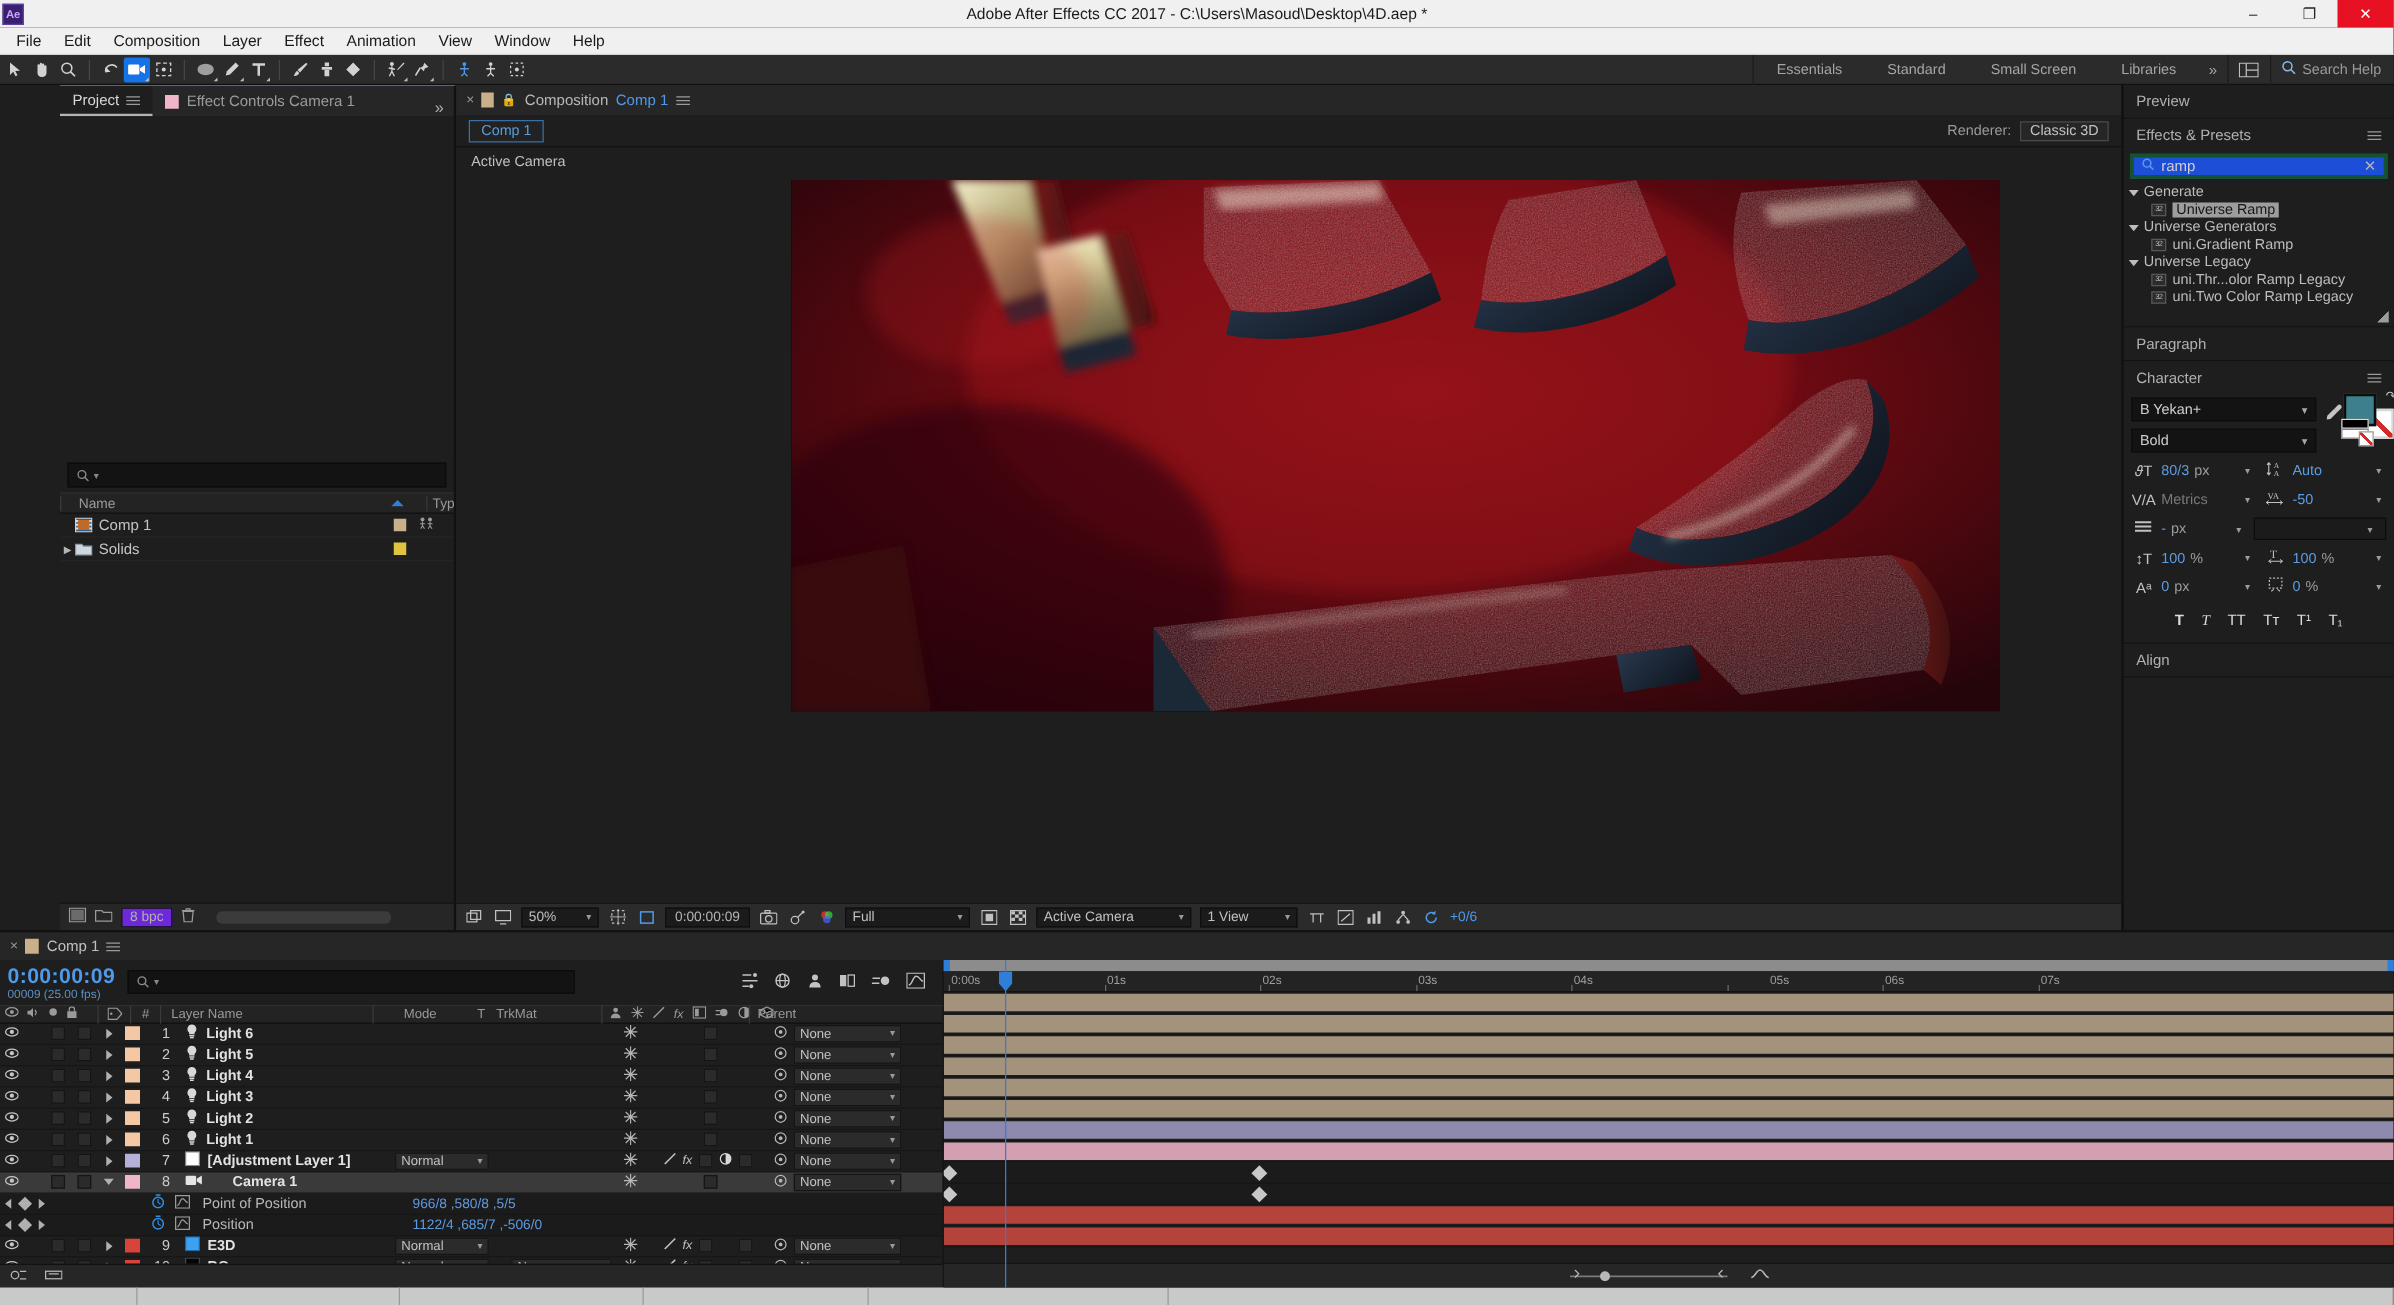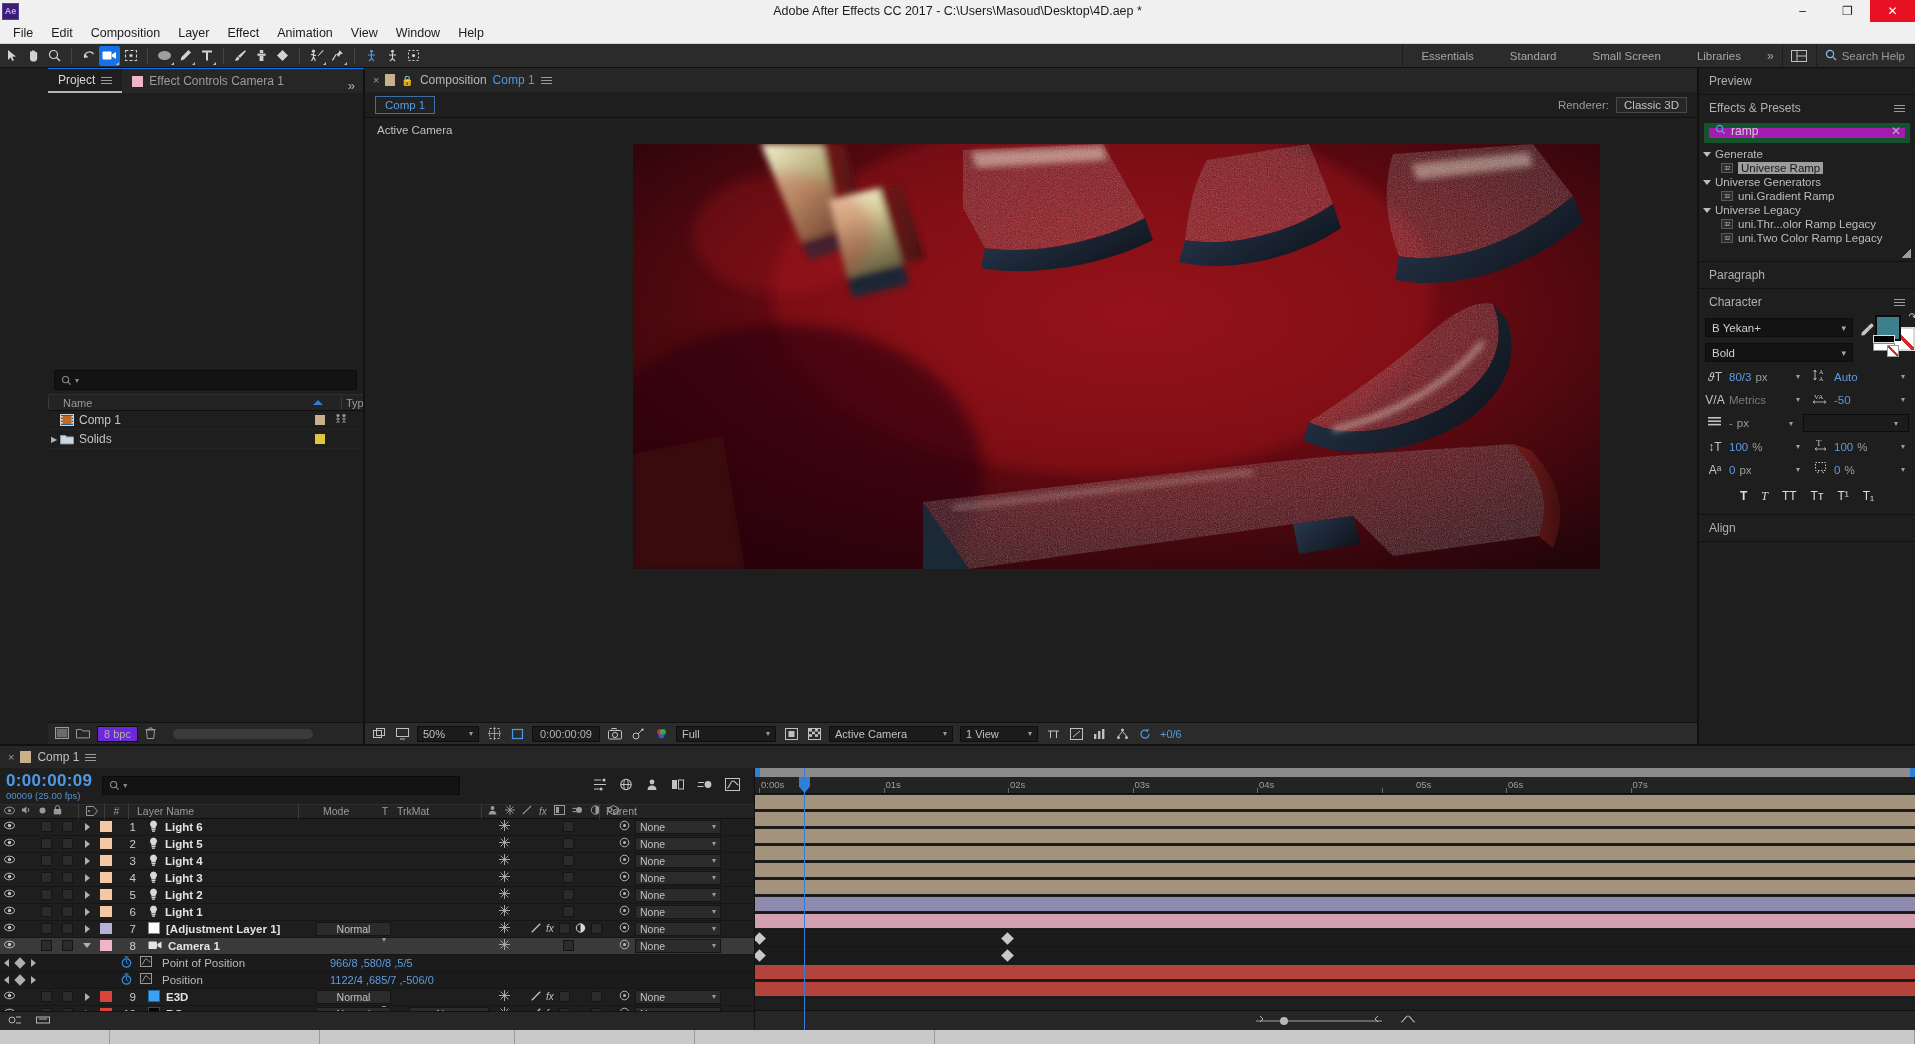--- a/index.html
+++ b/index.html
@@ -158,22 +158,22 @@
   .rightpanel{
     width:218px;background:#1e1e1e;border-left:2px solid #111;display:flex;flex-direction:column;
   }
   .rp-sec{ border-bottom:1px solid #121212; }
   .rp-head{
     height:26px;display:flex;align-items:center;padding:0 10px;font-size:12px;color:#b0b0b0;
     background:#1e1e1e;
   }
   .rp-head .hamb{ margin-left:auto; }
   .fx-search{
-    margin:2px 5px 4px 5px;height:20px;background:#a21caf;border:5px solid #14532d;
-    display:flex;align-items:flex-end;padding:0 6px;gap:5px;
+    margin:2px 5px 4px 5px;height:20px;background:#1d4ed8;border:3px solid #14532d;
+    display:flex;align-items:flex-start;padding:0 6px;gap:5px;
   }
   .fx-search .q{ color:#5d9be0; }
   .fx-search input{ flex:1;background:transparent;border:0;outline:0;color:#cfcfcf;font-size:12px;
       font-family:"Liberation Sans",sans-serif;}
   .fx-search .x{ color:#b6b6b6;font-size:12px; }
   .fx-row{ height:14px;display:flex;align-items:center;font-size:11.5px;color:#bdbdbd;padding-left:4px;}
   .fx-row .tri{ width:0;height:0;border-left:4px solid transparent;border-right:4px solid transparent;
      border-top:5px solid #bdbdbd;margin-right:4px;}
   .fx-leaf{ height:14px;display:flex;align-items:center;gap:5px;font-size:11.5px;color:#bdbdbd;padding-left:22px;}
   .fx-leaf.sel .nm{ background:#9d9d9d;color:#161616;padding:0 3px; }
@@ -255,21 +255,21 @@
   .cw{ display:flex;align-items:center;height:17px;flex:0 0 auto;justify-content:center; }
   .eye{ color:#bdbdbd;font-size:10px; }
   .chip{ width:12px;height:11px;flex:0 0 12px; }
   .tri-r{ width:0;height:0;border-top:4px solid transparent;border-bottom:4px solid transparent;
      border-left:5px solid #b0b0b0; }
   .tri-d{ width:0;height:0;border-left:4px solid transparent;border-right:4px solid transparent;
      border-top:5px solid #b0b0b0; }
   .lname{ font-weight:bold;color:#e2e2e2; }
   .modesel{
     width:76px;height:14px;background:#2b2b2b;border:1px solid #151515;display:flex;align-items:center;
-    padding:0 4px;font-size:10.5px;color:#c2c2c2;flex-direction:column;
+    padding:0 4px;font-size:10.5px;color:#c2c2c2;
   }
   .modesel .chev{ margin-left:auto;font-size:8px;color:#9a9a9a; }
   .parentsel{
     width:86px;height:14px;background:#2b2b2b;border:1px solid #151515;display:flex;align-items:center;
     padding:0 4px;font-size:10.5px;color:#c2c2c2;
   }
   .parentsel .chev{ margin-left:auto;font-size:8px;color:#9a9a9a; }
   .sq{ width:11px;height:11px;background:#2b2b2b;border:1px solid #151515; }
   .sq.blank{ background:transparent;border:0; }
   .propval{ color:#5d9be0;font-size:11px; }
@@ -1653,21 +1653,21 @@
               <span class="cw" style="width:18px;">
                 <span class="tri-d"></span>
               </span>
               <span class="cw" style="width:20px;">
                 <span class="chip" style="background:#f0b6c8"></span>
               </span>
               <span class="cw" style="width:26px;justify-content:flex-end;padding-right:6px">
                 <span>8</span>
               </span>
               <span class="cw" style="width:170px;justify-content:flex-start">
-                <span style="display:flex;align-items:center;gap:6px;padding-left:6px">
+                <span style="display:flex;align-items:center;gap:24px;padding-left:6px">
                   <span><svg width="14" height="10" viewBox="0 0 14 10">
                       <rect x="0.5" y="1.5" width="8.4" height="7.4" rx="1" fill="#e4e4e4"></rect>
                       <path d="M9.4 4 L13.5 1.4 V8.6 L9.4 6.2Z" fill="#e4e4e4"></path>
                     </svg></span>
                   <span class="lname">Camera 1</span>
                 </span>
               </span>
               <span class="cw" style="width:79px;justify-content:flex-start;padding-left:4px"></span>
               <span class="cw" style="width:16px;"></span>
               <span class="cw" style="width:88px;justify-content:flex-start;padding-left:2px"></span>

